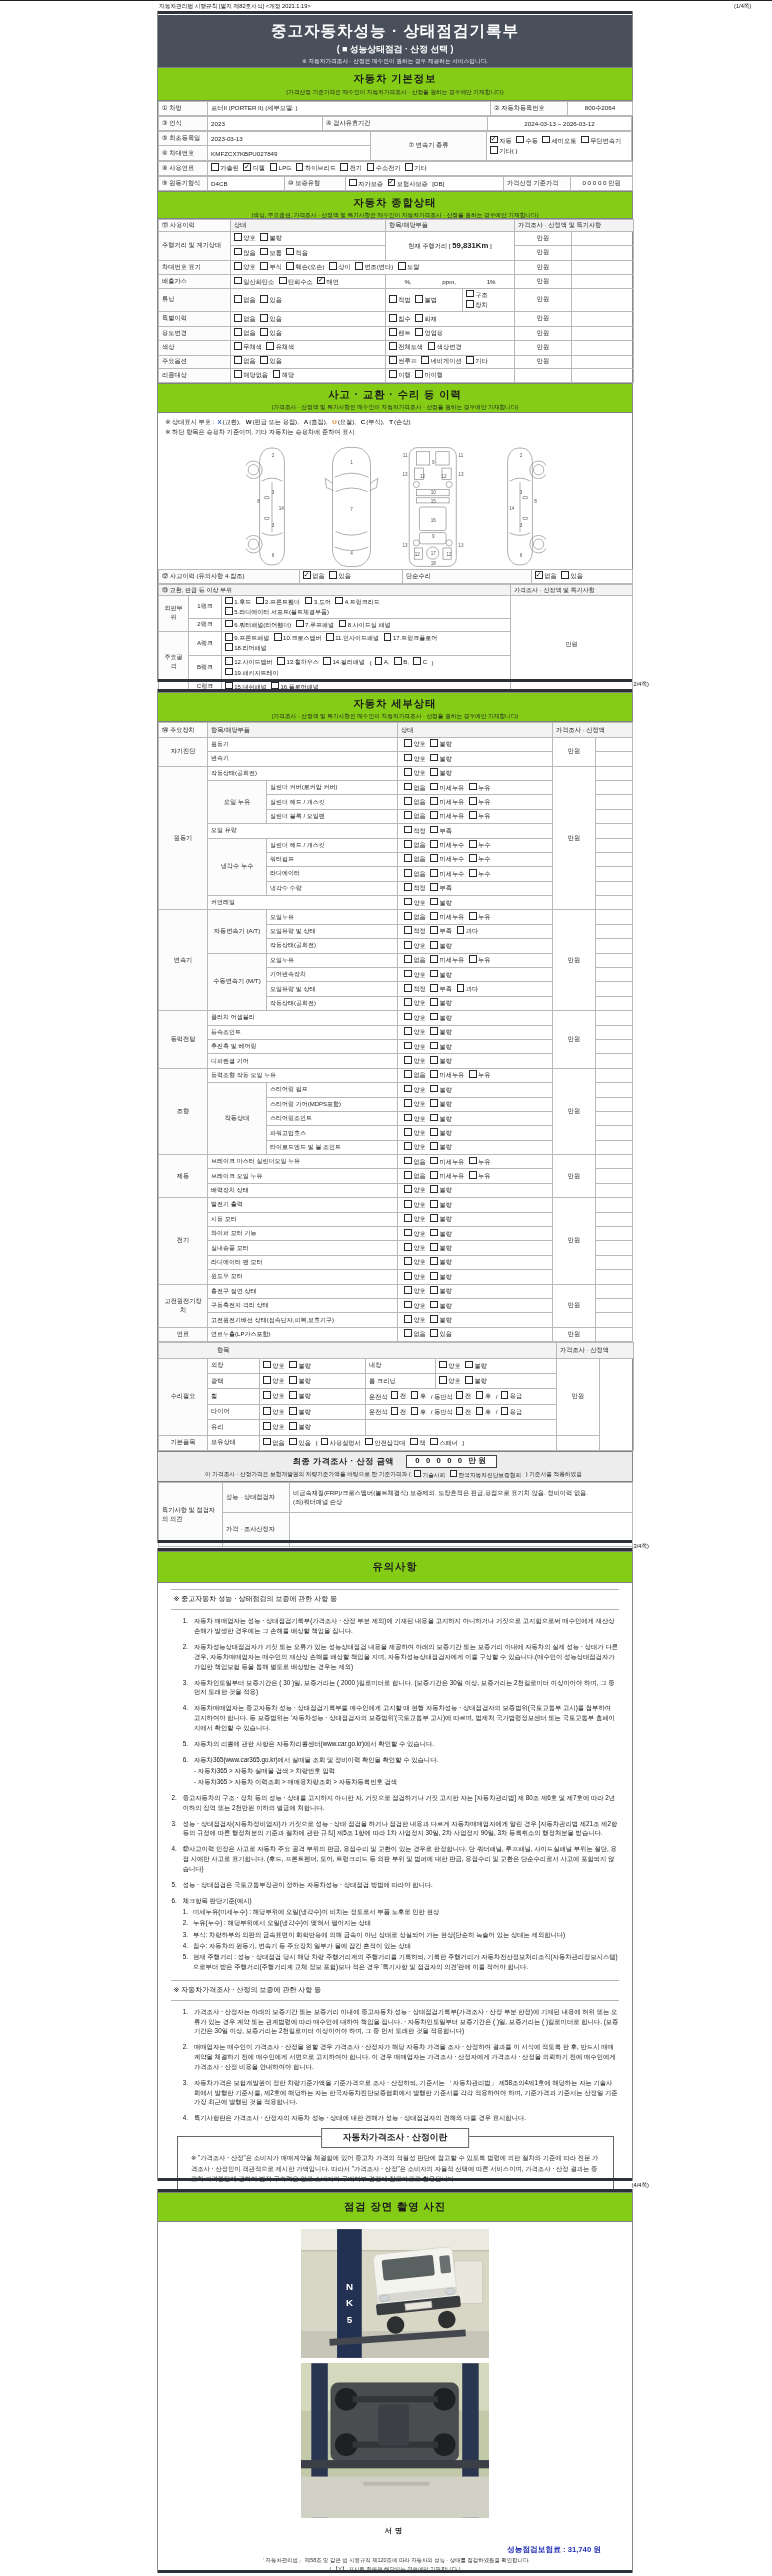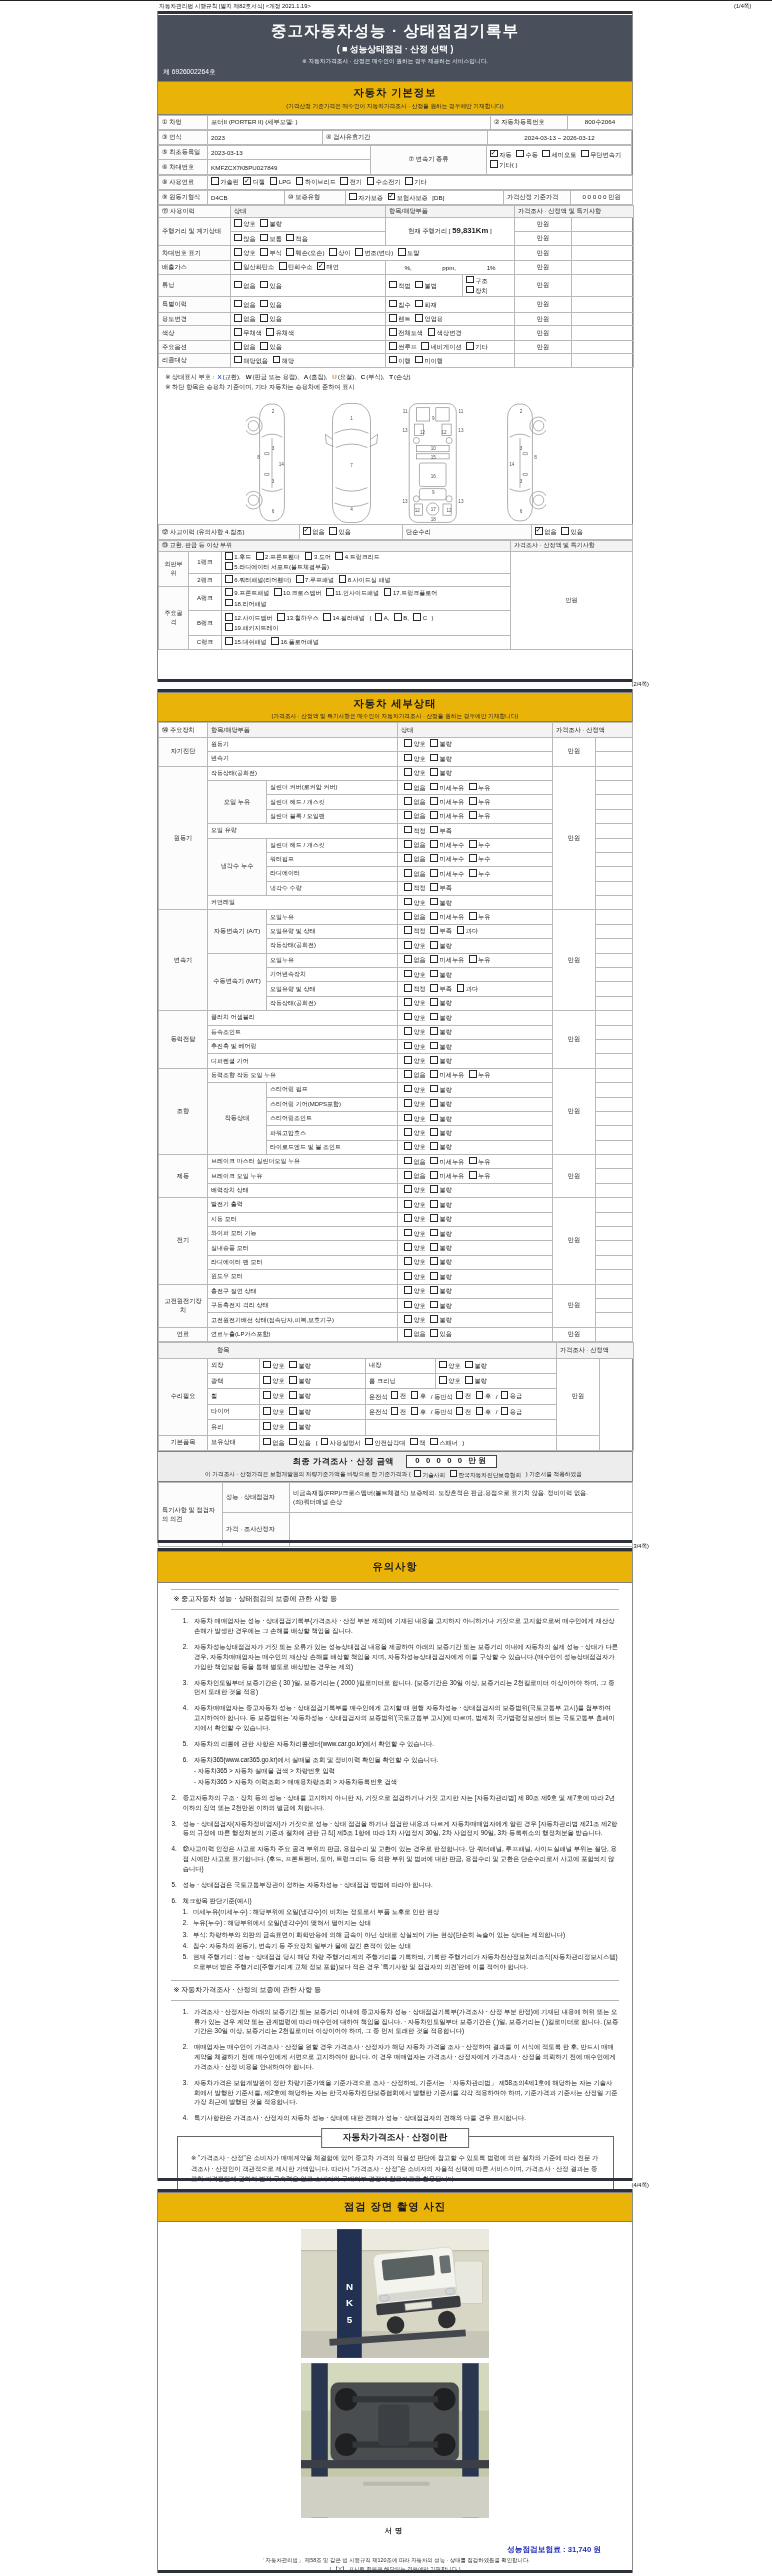--- a/index.html
+++ b/index.html
@@ -13,26 +13,26 @@
   .pm3{top:1542px;right:124px;}
   .pm4{top:2181px;right:124px;}
   .page{position:absolute;left:157px;width:474px;border-left:0.5px solid #8a8a8a;border-right:0.5px solid #8a8a8a;background:#fff;}
   .p1{top:9.8px;height:671px;}
   .p2{top:688px;height:854px;}
   .p3{top:1547px;height:633px;}
   .p4{top:2188px;height:384px;}
   .bar{height:3.1px;background:#2c313a;}
   .gap{height:1.5px;background:#fff;}
   .barbot{position:absolute;bottom:0;left:0;right:0;height:3.1px;background:#2c313a;}
-  .titleblock{background:#49505c;color:#fff;height:66px;overflow:hidden;}
+  .titleblock{background:#49505c;color:#fff;height:52px;overflow:hidden;}
   .t1{text-align:center;font-size:15.5px;font-weight:bold;letter-spacing:1px;margin-top:5.2px;}
   .t2{text-align:center;font-size:8.8px;font-weight:bold;margin-top:2.6px;}
   .t3{text-align:center;font-size:5.7px;margin-top:1.5px;color:#eceff3;}
   .t4{font-size:6.7px;padding:2.1px 5.2px 0;}
-  .sec{background:#eab308;border-top:0.5px solid #808080;border-bottom:0.5px solid #808080;text-align:center;padding:4.1px 0 3.6px;}
+  .sec{background:#84cc16;border-top:0.5px solid #808080;border-bottom:0.5px solid #808080;text-align:center;padding:4.1px 0 3.6px;}
   .sec .st{font-size:10.3px;font-weight:bold;letter-spacing:1px;}
   .sec .ss{font-size:5.7px;margin-top:2.1px;color:#222;}
   table{border-collapse:collapse;table-layout:fixed;width:474px;}
   td{border:0.5px solid #b9b9b9;font-size:6.2px;padding:0.5px 3.1px;vertical-align:middle;overflow:hidden;}
   td.lab{background:#fcfcfc;}
   td.cen{text-align:center;}
   .won{text-align:center;}
   .cb{display:inline-block;width:5.7px;height:5.7px;border:0.8px solid #2a2a2a;background:#fff;vertical-align:-0.5px;margin-right:1.5px;position:relative;}
   .cb.ck:after{content:"✓";position:absolute;left:-0.5px;top:-2.6px;font-size:7.2px;font-weight:bold;color:#111;}
   .opt{margin-right:4.6px;white-space:nowrap;display:inline-block;}
@@ -174,20 +174,24 @@
         <td class="lab">⑨ 원동기형식</td>
         <td>D4CB</td>
         <td class="lab">⑩ 보증유형</td>
         <td><span class="opt"><span class="cb"></span><span>자가보증</span></span><span class="opt"><span class="cb ck"></span><span>보험사보증</span></span><span class="otx">[DB]</span></td>
         <td class="lab">가격산정 기준가격</td>
         <td class="cen">0 0 0 0 0 만원</td>
       </tr>
     </tbody>
       </table>
 
+    <div class="sec" style="height:18.5px;">
+      <div class="st">자동차 종합상태</div>
+      <div class="ss">(색상, 주요옵션, 가격조사 · 산정액 및 특기사항은 매수인이 자동차가격조사 · 산정을 원하는 경우에만 기재합니다)</div>
+    </div>
 
     <table>
         <colgroup>
           <col style="width:72px">
           <col style="width:155px">
           <col style="width:77px">
           <col style="width:52px">
           <col style="width:57px">
           <col style="width:62px">
         </colgroup>
@@ -272,20 +276,24 @@
       <tr style="height:14px">
         <td class="lab">리콜대상</td>
         <td><span class="opt"><span class="cb"></span><span>해당없음</span></span><span class="opt"><span class="cb"></span><span>해당</span></span></td>
         <td colspan="2"><span class="opt"><span class="cb"></span><span>이행</span></span><span class="opt"><span class="cb"></span><span>미이행</span></span></td>
         <td></td>
         <td></td>
       </tr>
     </tbody>
       </table>
 
+    <div class="sec" style="height:20.6px;">
+      <div class="st">사고 · 교환 · 수리 등 이력</div>
+      <div class="ss">(가격조사 · 산정액 및 특기사항은 매수인이 자동차가격조사 · 산정을 원하는 경우에만 기재합니다)</div>
+    </div>
 
     <div class="notesbox">
       <div class="legend">
         <span>※ 상태표시 부호 :</span><span id="legend-codes"><span class="code" style="color:#3a62c4">X</span><span>(교환),</span> <span class="code" style="color:#333333">W</span><span>(판금 또는 용접),</span> <span class="code" style="color:#333333">A</span><span>(흠집),</span> <span class="code" style="color:#df7a1e">U</span><span>(요철),</span> <span class="code" style="color:#333333">C</span><span>(부식),</span> <span class="code" style="color:#333333">T</span><span>(손상)</span></span>
       </div>
       <div>※ 하단 항목은 승용차 기준이며, 기타 자동차는 승용차에 준하여 표시</div>
     </div>
 
     <div class="diagwrap" id="diagrams">
         <div style="position:absolute;left:88px;top:2.1px">

